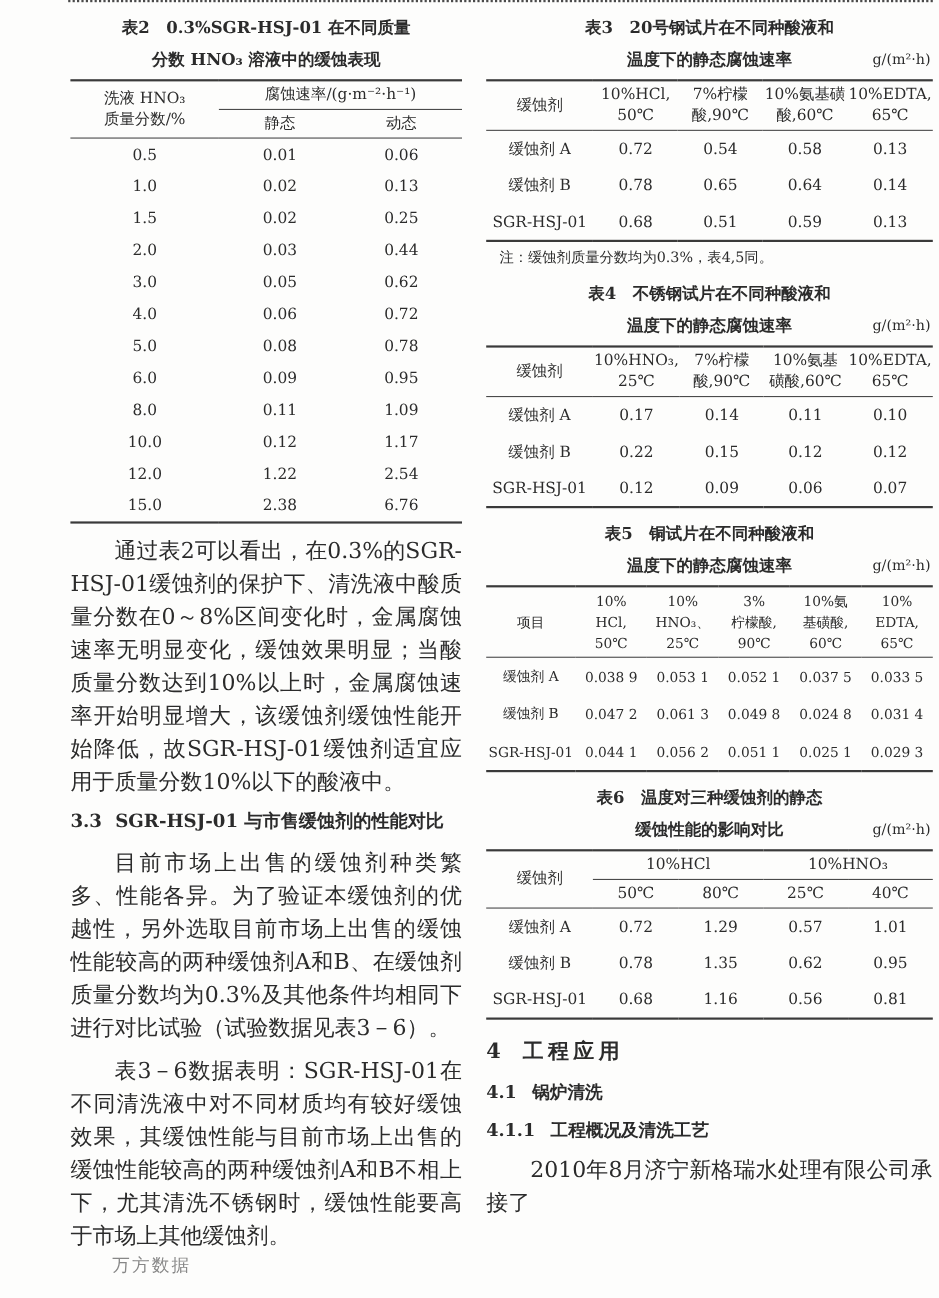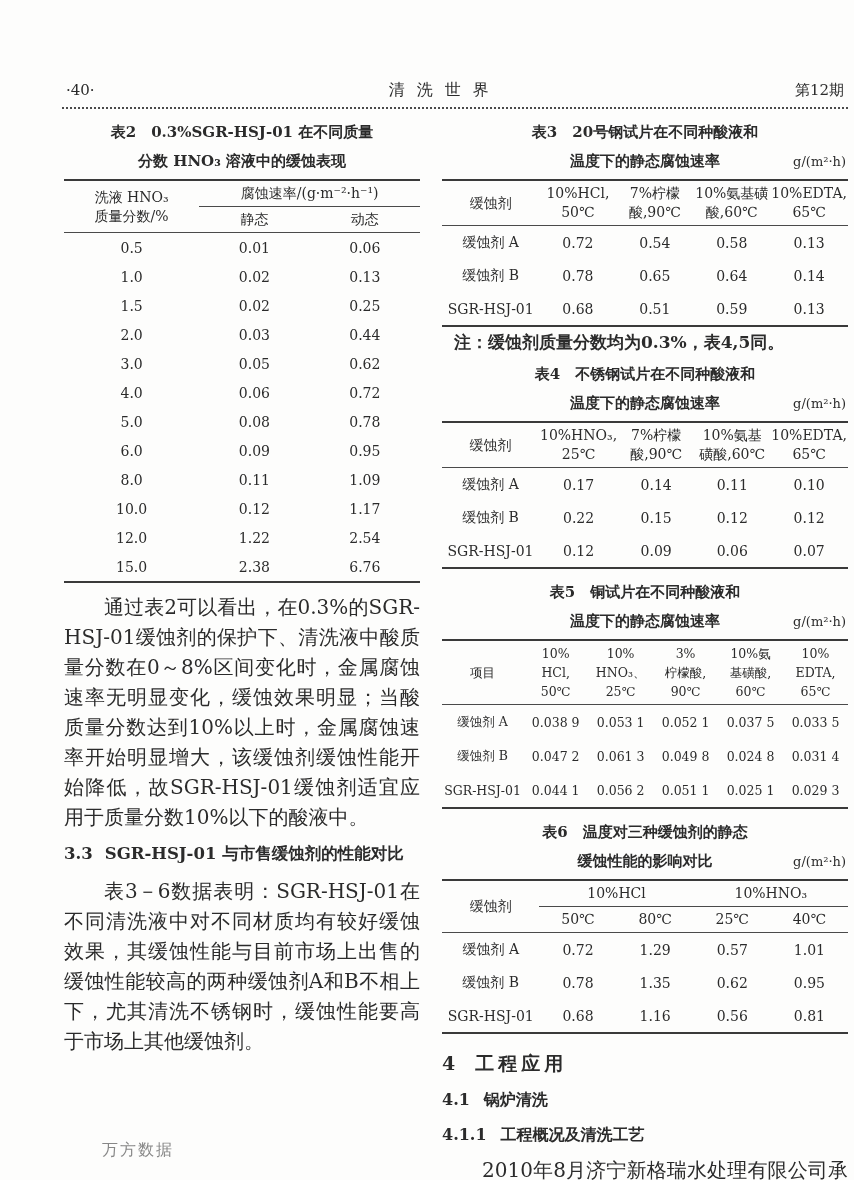--- a/index.html
+++ b/index.html
@@ -22,43 +22,38 @@
   table.t{width:100%;border-collapse:collapse;border-top:2px solid #3a3a3a;
           border-bottom:2px solid #3a3a3a;font-size:14px;margin-top:3px;}
   table.t thead{border-bottom:1px solid #4a4a4a;}
   table.t th{font-weight:400;white-space:pre-line;padding:3px 1px;text-align:center;vertical-align:middle;line-height:19px;}
   table.t td{padding:4px 1px;text-align:center;vertical-align:middle;white-space:nowrap;}
   table.t .grp{border-bottom:1px solid #4a4a4a;}
   table.t2 td{height:21px;}
   table.t3 td,table.t4 td,table.t6 td{height:25px;}
   table.t5{font-size:12.5px;}
   table.t5 td{height:26px;}
-  .tnote{font-size:17px;margin:6px 0 2px 12px;line-height:18px;font-weight:bold;}
+  .tnote{font-size:13px;margin:6px 0 2px 12px;line-height:18px;}
   
   p.body{font-size:20px;line-height:30px;text-align:justify;text-indent:2em;margin:9px 0 0 0;}
   .h33{font-size:16.5px;font-weight:700;margin:9px 0 0 0;line-height:26px;}
   .h33 .num{margin-right:12px;}
   .sec4{font-size:19px;font-weight:700;margin:16px 0 0 0;line-height:26px;}
   .sec4 .num{margin-right:20px;}
   .sec4 .stitle{letter-spacing:4px;}
   .sub41{font-size:16px;font-weight:700;margin:13px 0 0 0;line-height:22px;}
   .sub41 .num{margin-right:14px;}
   .watermark{position:absolute;left:102px;top:1140px;font-size:16px;color:#737373;
              letter-spacing:2px;opacity:.85;}
 </style>
 </head>
 <body>
 
 <div class="page">
 
-  <header class="pagehead">
-    <span>·40·</span>
-    <span class="jt">清洗世界</span>
-    <span>第12期</span>
-  </header>
   <div class="headrule"></div>
 
   <div class="cols">
 
     <div class="col left">
 
       <div class="caption">
         <div class="cline1">表2　0.3%SGR-HSJ-01 在不同质量</div>
         <div class="cline2">分数 HNO₃ 溶液中的缓蚀表现</div>
       </div>
@@ -143,20 +138,21 @@
             </tr>
           </tbody>
       </table>
 
       <p class="body">通过表2可以看出，在0.3%的SGR-HSJ-01缓蚀剂的保护下、清洗液中酸质量分数在0～8%区间变化时，金属腐蚀速率无明显变化，缓蚀效果明显；当酸质量分数达到10%以上时，金属腐蚀速率开始明显增大，该缓蚀剂缓蚀性能开始降低，故SGR-HSJ-01缓蚀剂适宜应用于质量分数10%以下的酸液中。</p>
 
       <h3 class="h33">
         <span class="num">3.3</span><span class="stitle">SGR-HSJ-01 与市售缓蚀剂的性能对比</span>
       </h3>
 
+      <p class="body">目前市场上出售的缓蚀剂种类繁多、性能各异。为了验证本缓蚀剂的优越性，另外选取目前市场上出售的缓蚀性能较高的两种缓蚀剂A和B、在缓蚀剂质量分数均为0.3%及其他条件均相同下进行对比试验（试验数据见表3－6）。</p>
       <p class="body">表3－6数据表明：SGR-HSJ-01在不同清洗液中对不同材质均有较好缓蚀效果，其缓蚀性能与目前市场上出售的缓蚀性能较高的两种缓蚀剂A和B不相上下，尤其清洗不锈钢时，缓蚀性能要高于市场上其他缓蚀剂。</p>
     </div>
 
     <div class="col right">
 
       <div class="caption">
         <div class="cline1">表3　20号钢试片在不同种酸液和</div>
         <div class="cline2">
           <span>温度下的静态腐蚀速率</span>
           <span class="unit">g/(m²·h)</span>

